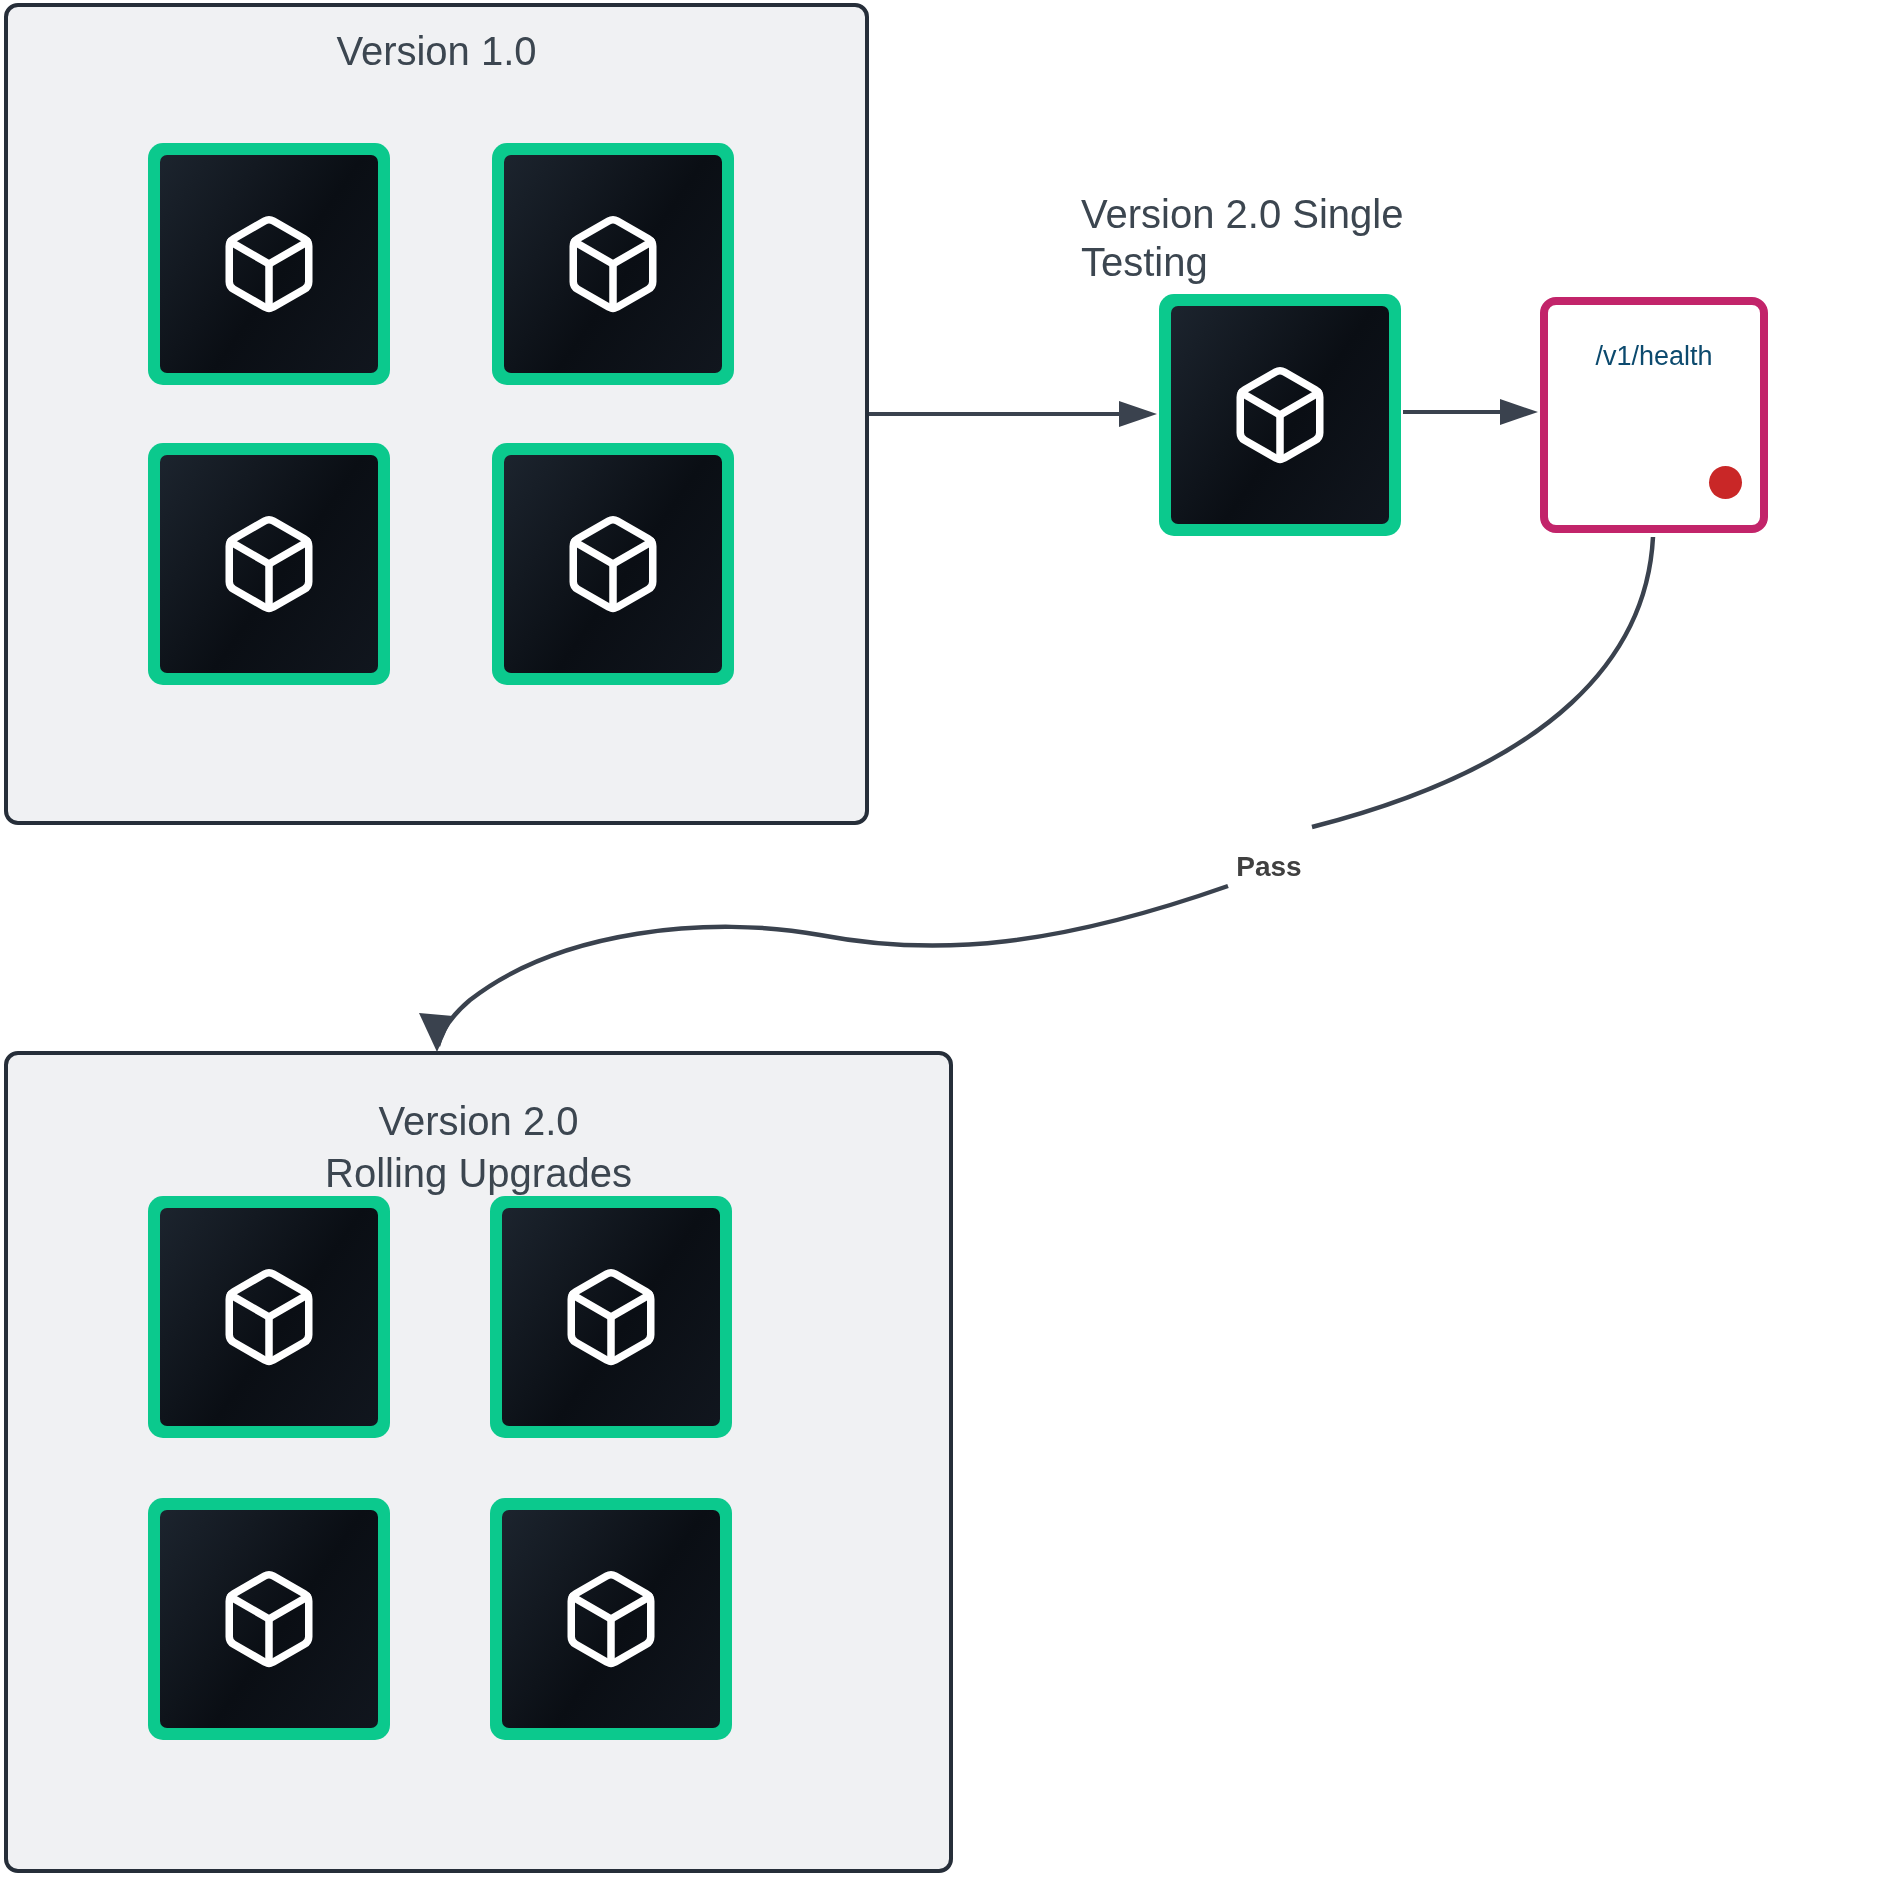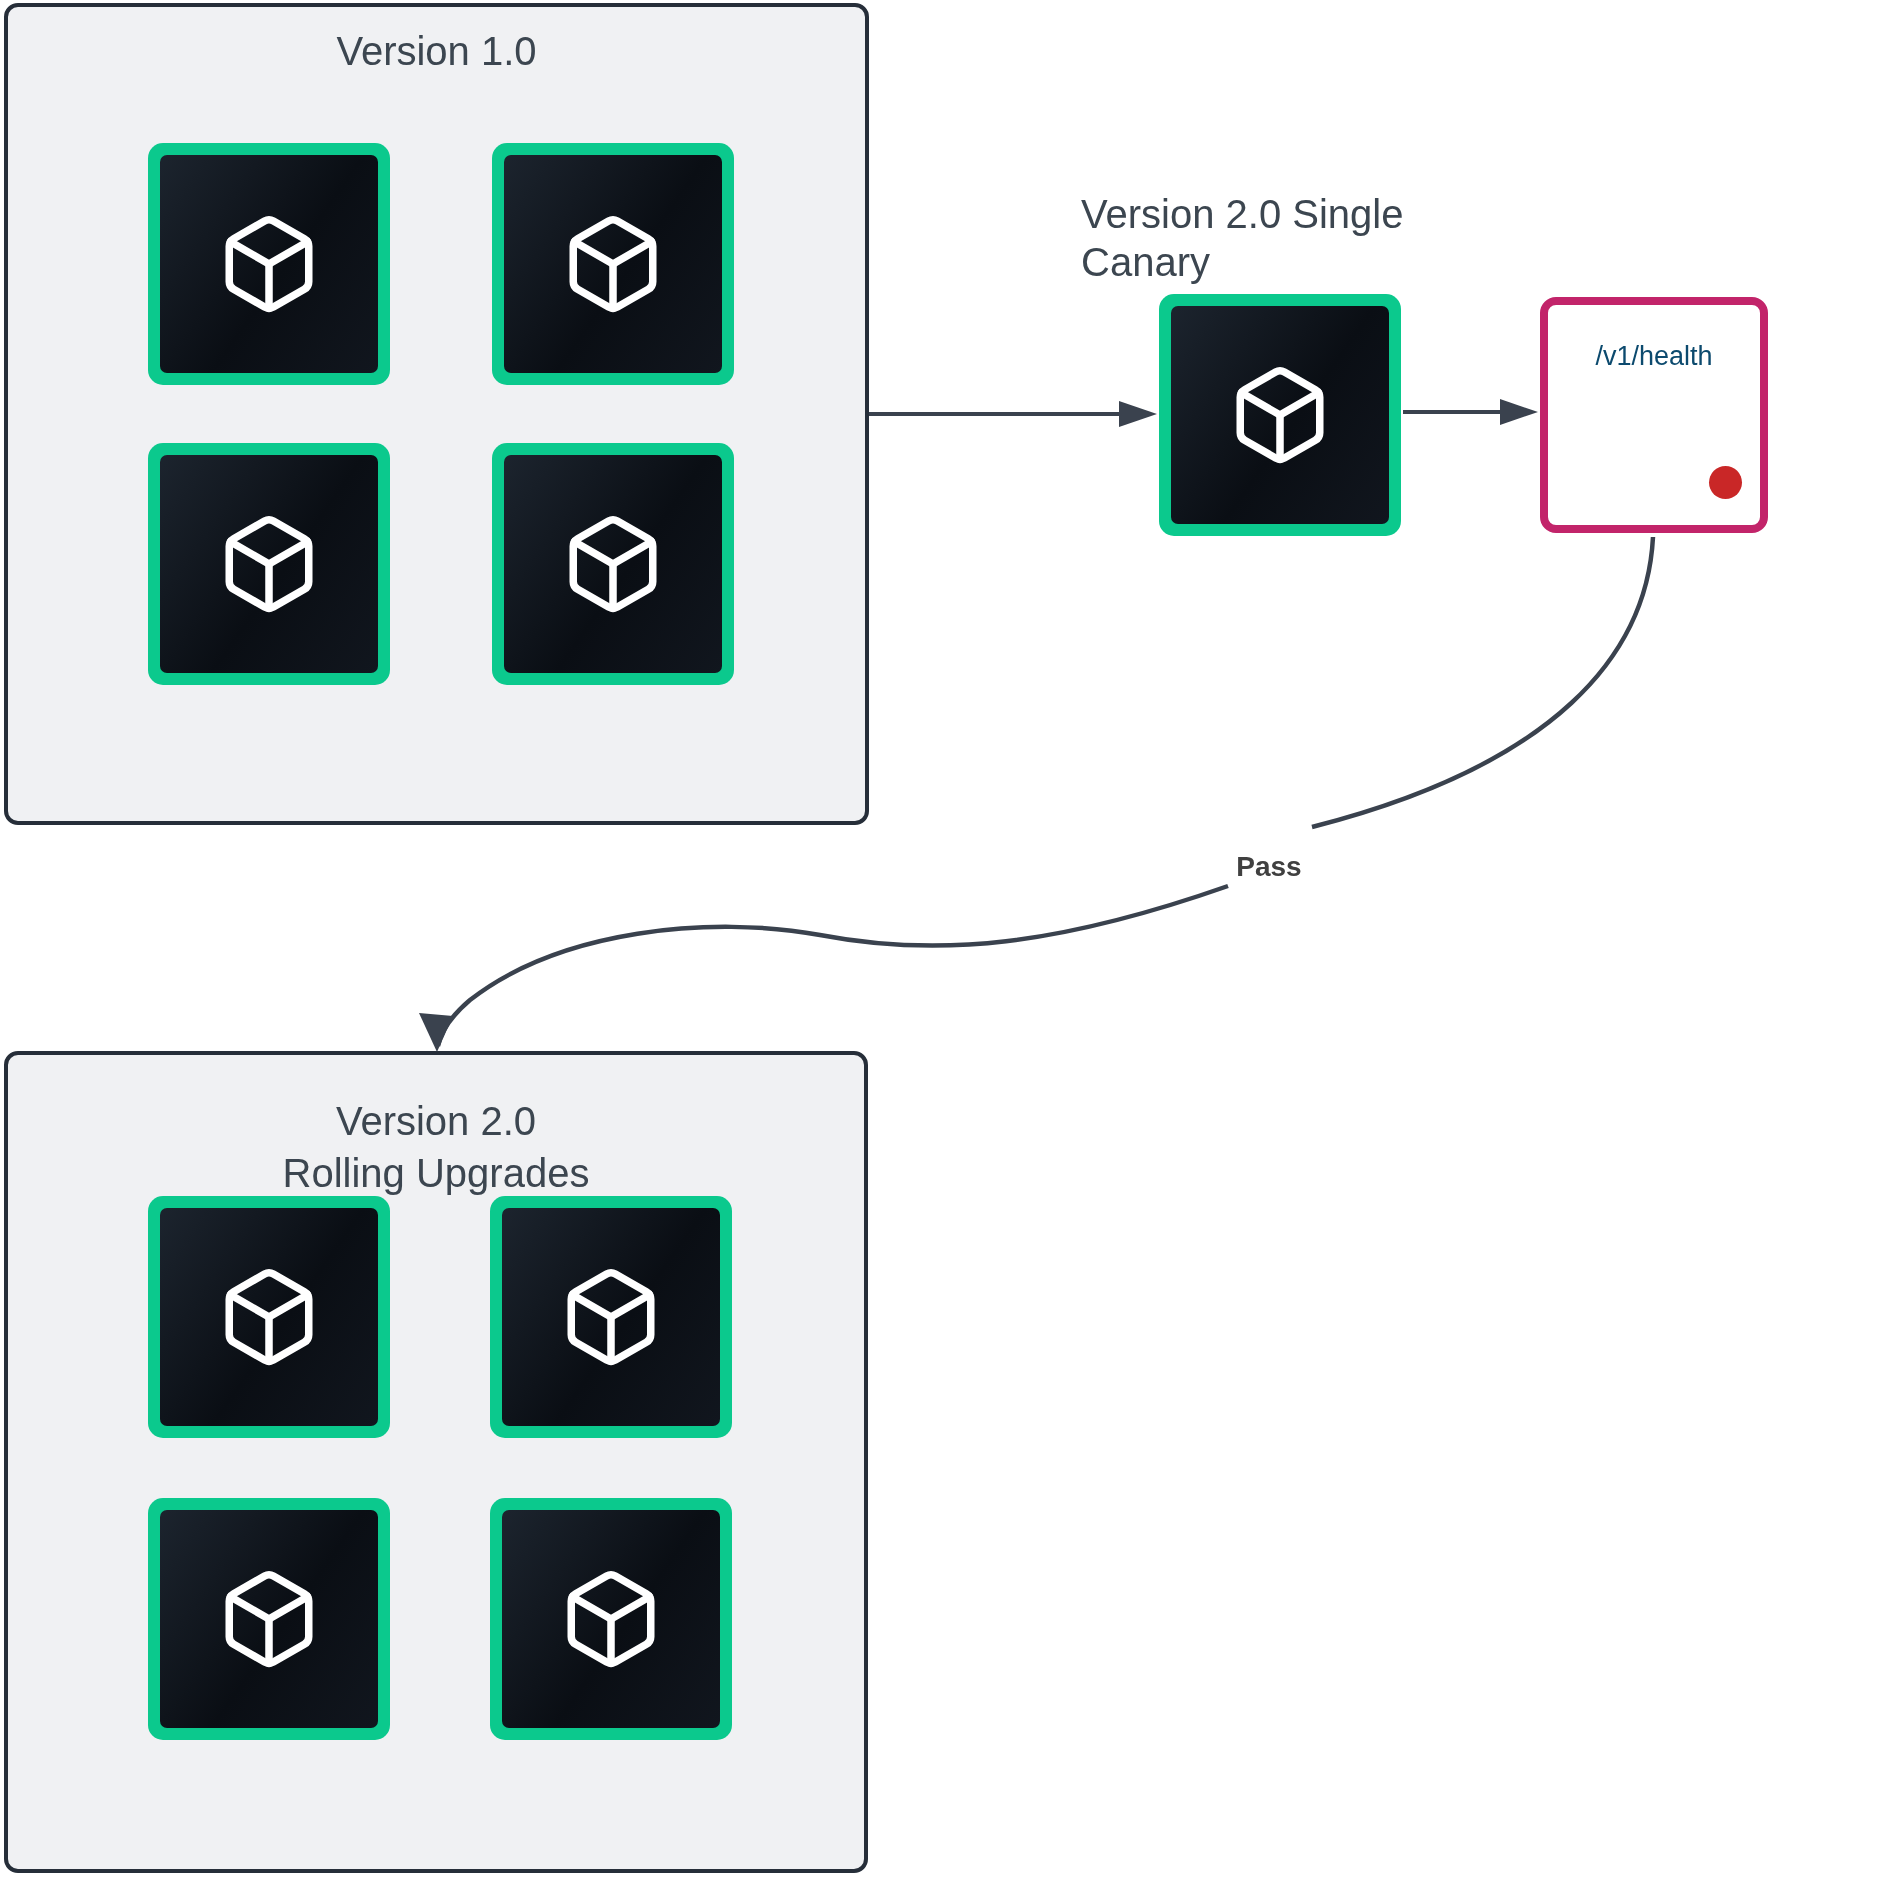--- a/index.html
+++ b/index.html
@@ -113,21 +113,21 @@
       <svg class="cube" viewBox="0 0 24 24" fill="none" stroke="#ffffff" stroke-width="1.7" stroke-linecap="round" stroke-linejoin="round">
         <path d="M21 16V8a2 2 0 0 0-1-1.73l-7-4a2 2 0 0 0-2 0l-7 4A2 2 0 0 0 3 8v8a2 2 0 0 0 1 1.73l7 4a2 2 0 0 0 2 0l7-4A2 2 0 0 0 21 16z"></path>
         <polyline points="3.27 6.96 12 12.01 20.73 6.96"></polyline>
         <line x1="12" y1="22.08" x2="12" y2="12"></line>
       </svg>
     </div>
   </div>
 </div>
   </div>
 
-  <div class="cluster-box" id="v2-box" style="left:4px;top:1051px;width:864px;height:822px;">
+  <div class="cluster-box" id="v2-box" style="left:4px;top:1051px;width:949px;height:822px;">
     <div class="box-title" style="top:40px;">Version 2.0</div>
     <div class="box-title" style="top:92px;">Rolling Upgrades</div>
     <div class="tile-grid" style="left:140px;top:141px;column-gap:100px;row-gap:60px;">
   <div class="tile">
     <div class="tile-inner">
       <svg class="cube" viewBox="0 0 24 24" fill="none" stroke="#ffffff" stroke-width="1.7" stroke-linecap="round" stroke-linejoin="round">
         <path d="M21 16V8a2 2 0 0 0-1-1.73l-7-4a2 2 0 0 0-2 0l-7 4A2 2 0 0 0 3 8v8a2 2 0 0 0 1 1.73l7 4a2 2 0 0 0 2 0l7-4A2 2 0 0 0 21 16z"></path>
         <polyline points="3.27 6.96 12 12.01 20.73 6.96"></polyline>
         <line x1="12" y1="22.08" x2="12" y2="12"></line>
       </svg>
@@ -161,21 +161,21 @@
         <polyline points="3.27 6.96 12 12.01 20.73 6.96"></polyline>
         <line x1="12" y1="22.08" x2="12" y2="12"></line>
       </svg>
     </div>
   </div>
 </div>
   </div>
 
   <div class="node-label" style="left:1081px;top:190px;width:400px;">
     <div>Version 2.0 Single</div>
-    <div>Canary</div>
+    <div>Testing</div>
   </div>
   <div class="tile-grid" style="left:1159px;top:294px;">
   <div class="tile">
     <div class="tile-inner">
       <svg class="cube" viewBox="0 0 24 24" fill="none" stroke="#ffffff" stroke-width="1.7" stroke-linecap="round" stroke-linejoin="round">
         <path d="M21 16V8a2 2 0 0 0-1-1.73l-7-4a2 2 0 0 0-2 0l-7 4A2 2 0 0 0 3 8v8a2 2 0 0 0 1 1.73l7 4a2 2 0 0 0 2 0l7-4A2 2 0 0 0 21 16z"></path>
         <polyline points="3.27 6.96 12 12.01 20.73 6.96"></polyline>
         <line x1="12" y1="22.08" x2="12" y2="12"></line>
       </svg>
     </div>

